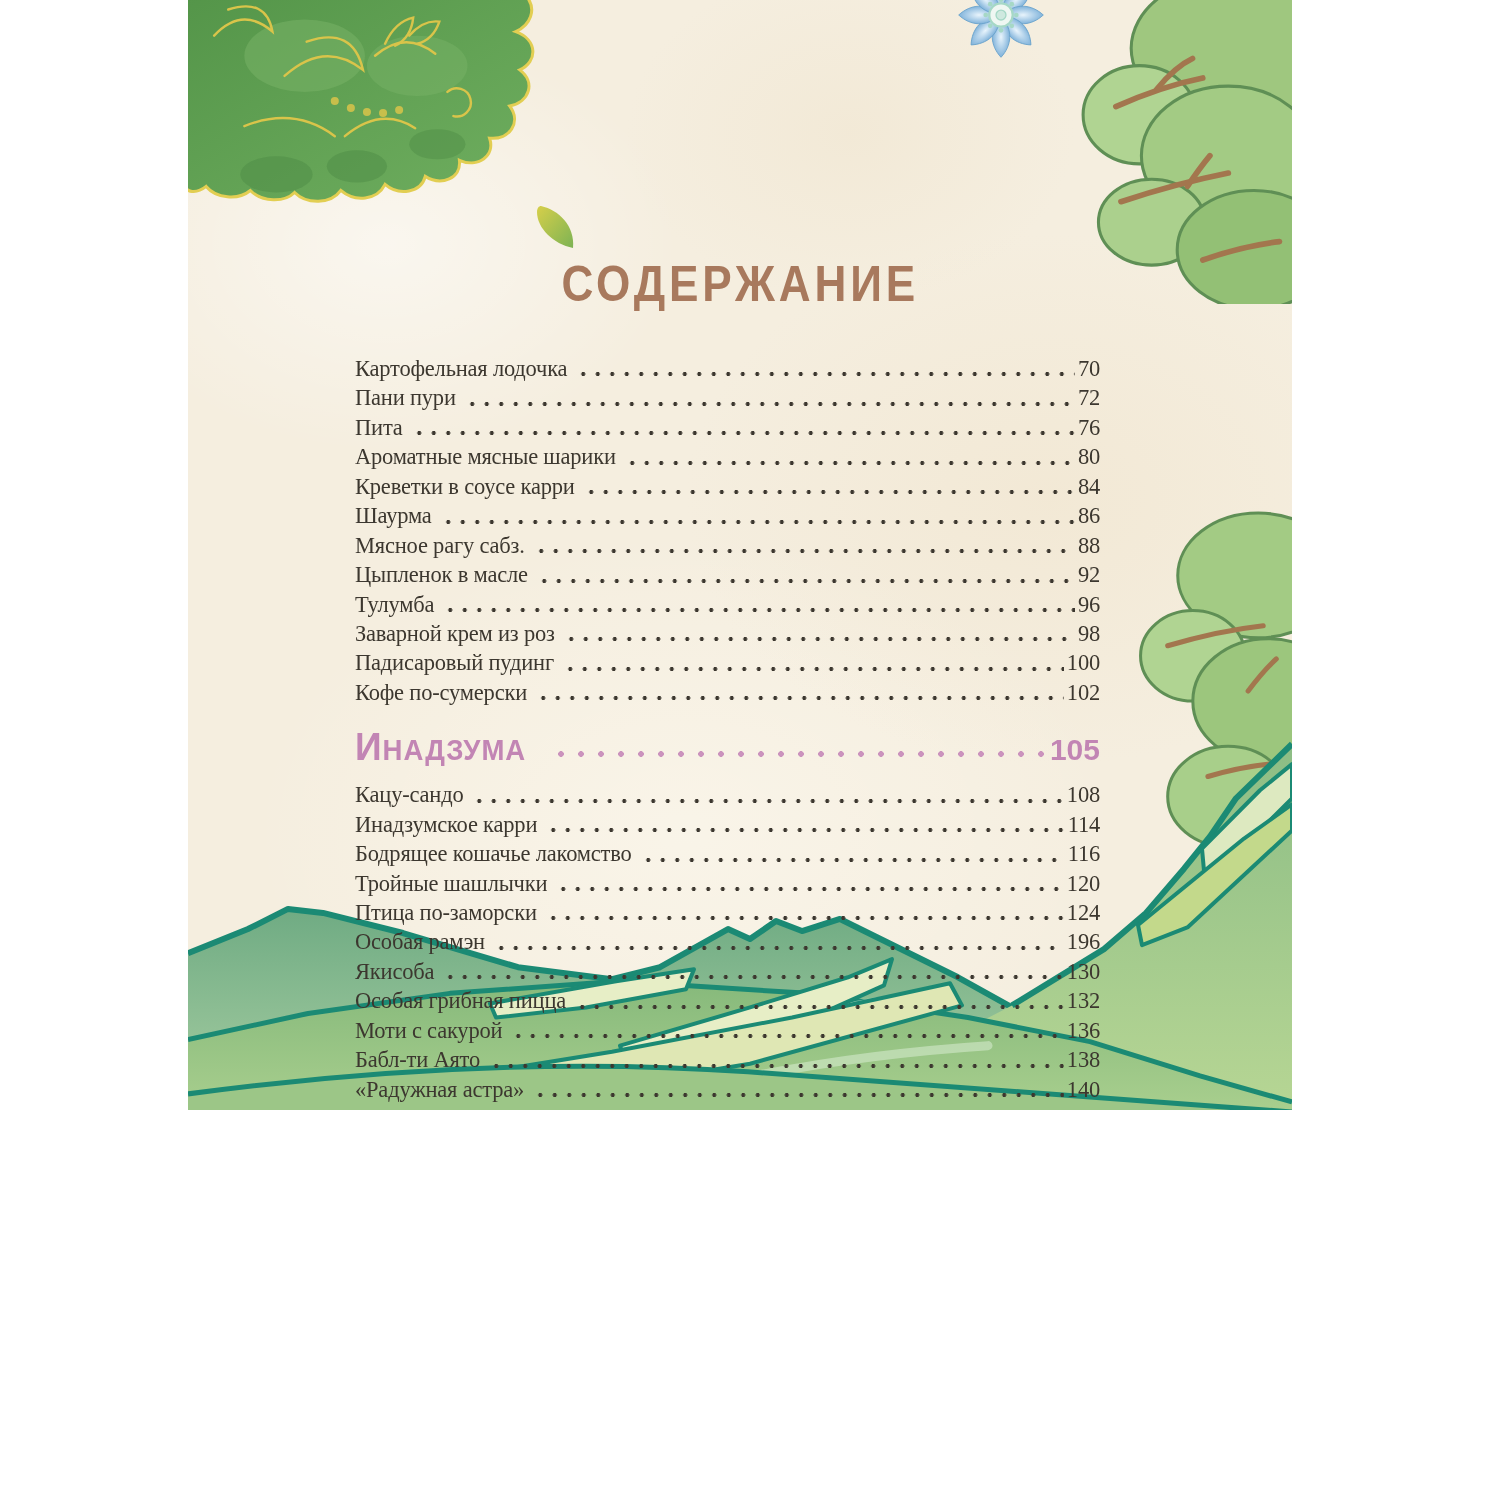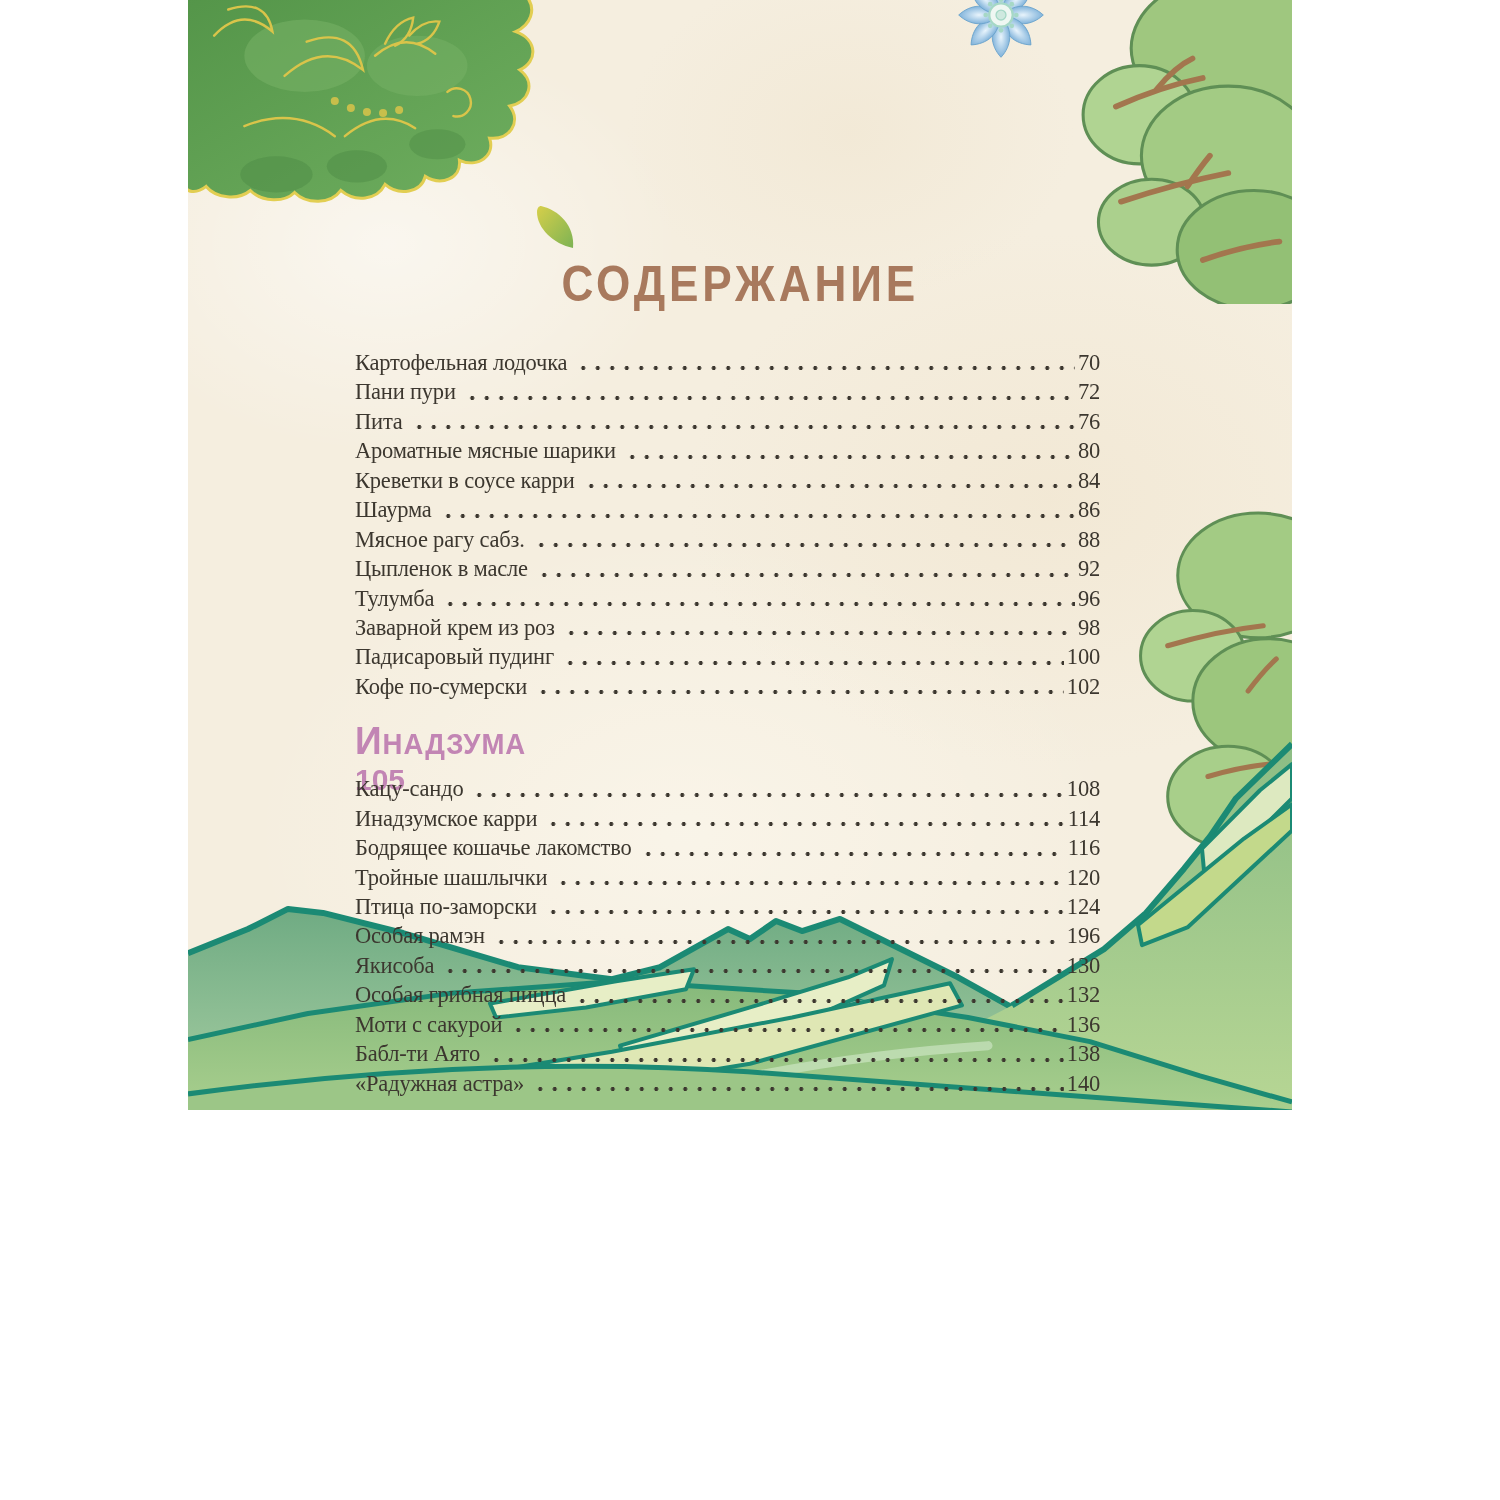--- a/index.html
+++ b/index.html
@@ -29,23 +29,23 @@
   .sec-name{display:block;text-transform:uppercase;font-size:29px;line-height:1;letter-spacing:1px;
     transform:scaleX(.95);transform-origin:left bottom;}
   .sec-name::first-letter{font-size:39px;}
   .sec-pg{flex:none;font-size:30px;line-height:1;}
   .s0 .sec-name,.s0 .sec-pg{color:#4b7f5e;}
   .s1 .sec-name,.s1 .sec-pg{color:#c285b4;}
   .lead{flex:1;align-self:flex-end;background-repeat:repeat-x;}
   .sec-lead{height:8px;margin:0 6px 5px 14px;
     background-image:radial-gradient(circle,#55705e 2.6px,transparent 3.1px);background-size:20px 8px;background-position:2px bottom;}
   .s1 .sec-lead{background-image:radial-gradient(circle,#cb93bd 2.6px,transparent 3.1px);}
-  .items{margin-top:10px;}
+  .items{margin-top:16px;}
   .items.inz{margin-top:17px;}
-  .sec-row.second{margin-top:20px;flex-direction:column;}
+  .sec-row.second{margin-top:20px;}
   .row{display:flex;align-items:baseline;height:29.45px;line-height:29.45px;
     font-size:22.5px;color:#3c372f;letter-spacing:-.2px;}
   .it-label{white-space:nowrap;}
   .it-lead{height:6px;margin:0 3px 6px 7px;
     background-image:radial-gradient(circle,#3c372f 1.8px,transparent 2.2px);background-size:14.5px 6px;background-position:2px bottom;}
   .it-pg{flex:none;}
 </style>
 </head>
 <body>
 

